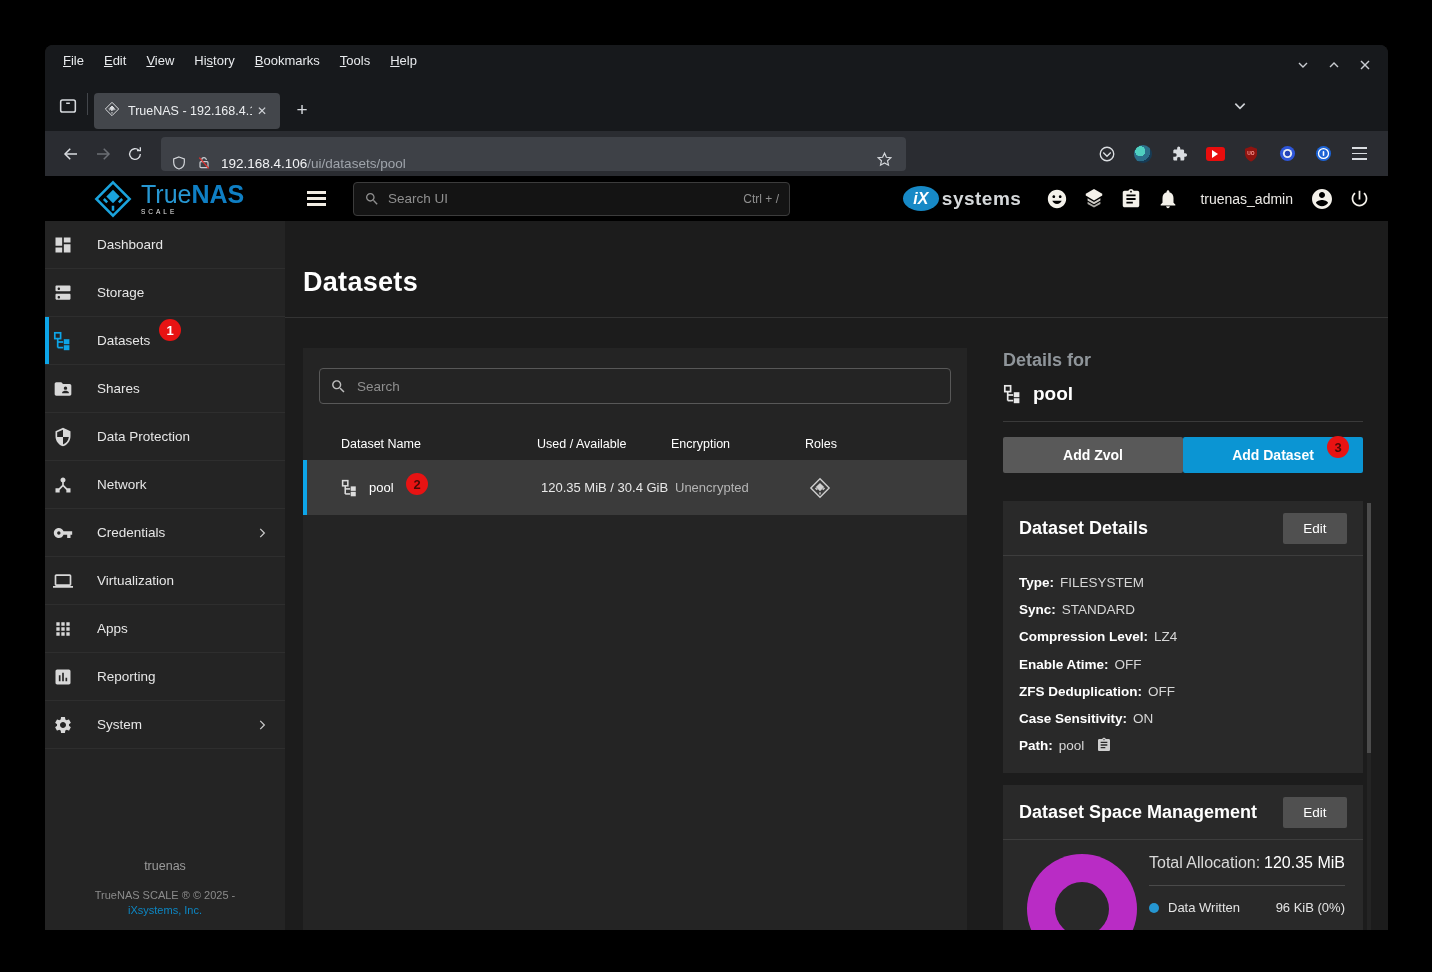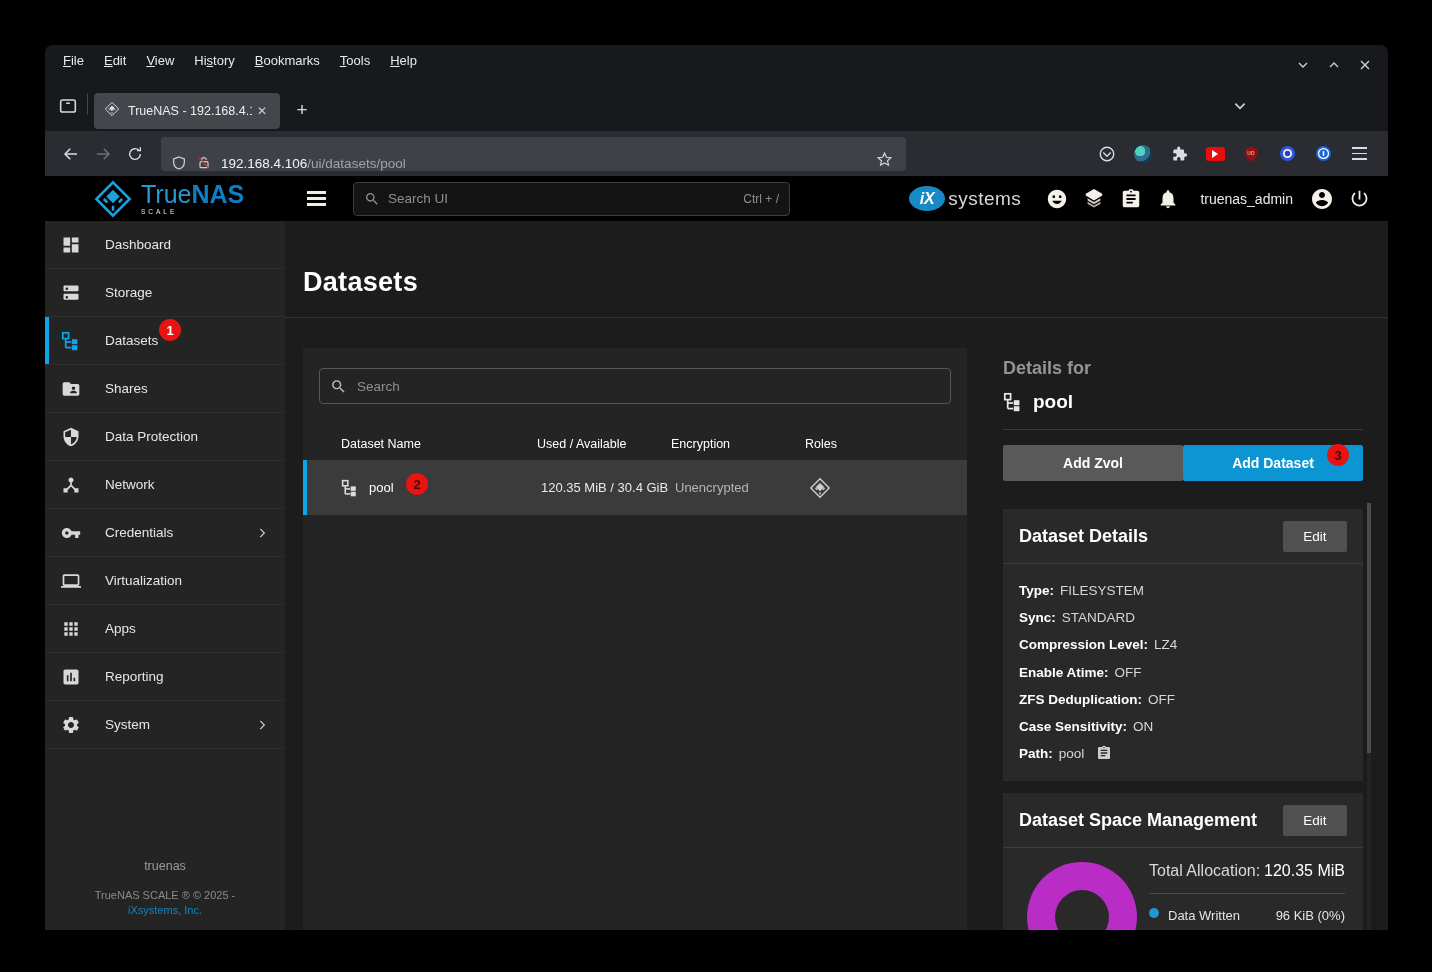--- a/index.html
+++ b/index.html
@@ -51,29 +51,29 @@
   .app-hamb { margin-left:22px; display:flex; flex-direction:column; gap:3.5px; }
   .app-hamb i { display:block; width:19px; height:2.5px; background:#f2ede4; }
   .ui-search { width:437px; height:34px; margin-left:27px; background:#141414; border:1px solid #3c3c3c; border-radius:4px; display:flex; align-items:center; padding:0 10px; }
   .ui-search svg { color:#8f8f8f; }
   .ui-search input { flex:1; background:transparent; border:none; outline:none; color:#c9c9c9; font-size:13.5px; margin-left:8px; font-family:inherit; }
   .ui-search input::placeholder { color:#8f8f8f; }
   .ui-shortcut { color:#8f8f8f; font-size:12px; }
   .hdr-right { margin-left:auto; display:flex; align-items:center; gap:15px; padding-right:18px; }
   .ix { display:flex; align-items:center; margin-right:10px; }
   .ix-oval { width:36px; height:25px; background:#1789c6; border-radius:50%; color:#fff; font-size:16px; font-weight:bold; font-style:italic; display:flex; align-items:center; justify-content:center; }
-  .ix-text { color:#d5d8da; font-size:19px; margin-left:3px; letter-spacing:.5px; }
+  .ix-text { color:#d5d8da; font-size:19px; margin-left:3px; letter-spacing:.5px;font-weight:bold; }
   .hicon { color:#f4f1ea; display:flex; }
   .username { color:#eceae6; font-size:14px; margin:0 2px 0 6px; }
 
   .app-body { flex:1; display:flex; min-height:0; }
 
   
   .sidebar { width:240px; background:#242424; position:relative; flex:none; }
-  .side-item { height:48px; display:flex; align-items:center; padding:0 16px 0 16px; border-bottom:1px solid #2e2e2e; position:relative; cursor:pointer; }
+  .side-item { height:48px; display:flex; align-items:center; padding:0 16px 0 8px; border-bottom:1px solid #2e2e2e; position:relative; cursor:pointer; }
   .si-ic { width:22px; display:flex; color:#d8d8d8; }
   .si-label { color:#e6e6e6; font-size:13.5px; margin-left:22px; }
   .side-item.active::before { content:""; position:absolute; left:0; top:0; bottom:0; width:4px; background:#0da5e8; }
   .side-item.active .si-ic { color:#0da5e8; }
   .si-chev { margin-left:auto; color:#c9c9c9; display:flex; }
   .side-footer { position:absolute; left:0; right:0; bottom:14px; text-align:center; }
   .sf-host { color:#9b9b9b; font-size:12.5px; margin-bottom:14px; }
   .sf-copy { color:#8b8b8b; font-size:11px; line-height:17px; }
   .sf-co { color:#0c87c4; font-size:11px; }
 
@@ -95,21 +95,21 @@
   .c4 { flex:1; }
   .trow { height:55px; display:flex; align-items:center; background:#3b3b3b; border-left:4px solid #0da5e8; position:relative; cursor:pointer; }
   .trow .c1 { padding-left:34px; display:flex; align-items:center; }
   .row-name { color:#fff; font-size:13px; margin-left:10px; }
   .cell { color:#e8e8e8; font-size:13px; }
   .cell.dim { color:#b5b5b5; }
   .roles-ic { color:#cfcfcf; display:flex; }
 
   
   .details { position:absolute; left:718px; top:127px; width:368px; bottom:0; overflow:hidden; }
-  .df-heading { color:#8f959a; font-size:18px; font-weight:bold; margin-top:10px; }
+  .df-heading { color:#8f959a; font-size:18px; font-weight:bold; margin-top:2px; }
   .df-name { display:flex; align-items:center; margin-top:12px; color:#fff; }
   .df-name .nm { font-size:19px; font-weight:bold; margin-left:10px; }
   .df-name svg { color:#e8e8e8; }
   .df-divider { height:1px; background:#3a3a3a; margin:16px 8px 0 0; }
   .btn-row { display:flex; margin:15px 8px 0 0; }
   .btn { flex:1; height:36px; display:flex; align-items:center; justify-content:center; color:#fff; font-size:14px; font-weight:bold; border-radius:2px; cursor:pointer; position:relative; }
   .btn-gray { background:#595959; }
   .btn-blue { background:#0b95d3; }
 
   .dcard { background:#292929; margin:28px 8px 0 0; padding:12px 16px 14px; }
@@ -125,21 +125,21 @@
   .copy-ic { color:#cfcfcf; display:inline-flex; vertical-align:-3px; margin-left:12px; cursor:pointer; }
 
   .space-body { position:relative; height:200px; }
   .donut { position:absolute; left:8px; top:14px; width:110px; height:110px; border-radius:50%; background:#b92cc5; }
   .donut::after { content:""; position:absolute; left:28px; top:28px; width:54px; height:54px; border-radius:50%; background:#292929; }
   .space-right { position:absolute; left:130px; right:2px; top:14px; }
   .total-row { display:flex; justify-content:space-between; align-items:baseline; }
   .total-label { color:#d9d9d9; font-size:16px; }
   .total-value { color:#fff; font-size:16px; }
   .space-divider { height:1px; background:#4a4a4a; margin-top:13px; }
-  .legend-row { display:flex; align-items:flex-start; margin-top:14px; font-size:13px; }
+  .legend-row { display:flex; align-items:center; margin-top:14px; font-size:13px; }
   .legend-dot { width:10px; height:10px; border-radius:50%; background:#2596d1; margin-right:9px; flex:none; }
   .legend-label { color:#e3e3e3; }
   .legend-value { color:#e3e3e3; margin-left:auto; }
 
   .dscroll { position:absolute; right:0; top:155px; bottom:0; width:4px; background:#242424; }
   .dscroll-thumb { width:4px; height:250px; background:#4c4c4c; }
 
   
   .abadge { position:absolute; width:22px; height:22px; border-radius:50%; background:#e81313; font-size:13px; font-weight:bold; display:flex; align-items:center; justify-content:center; z-index:6; }
   .abadge.light { color:#fff; }

